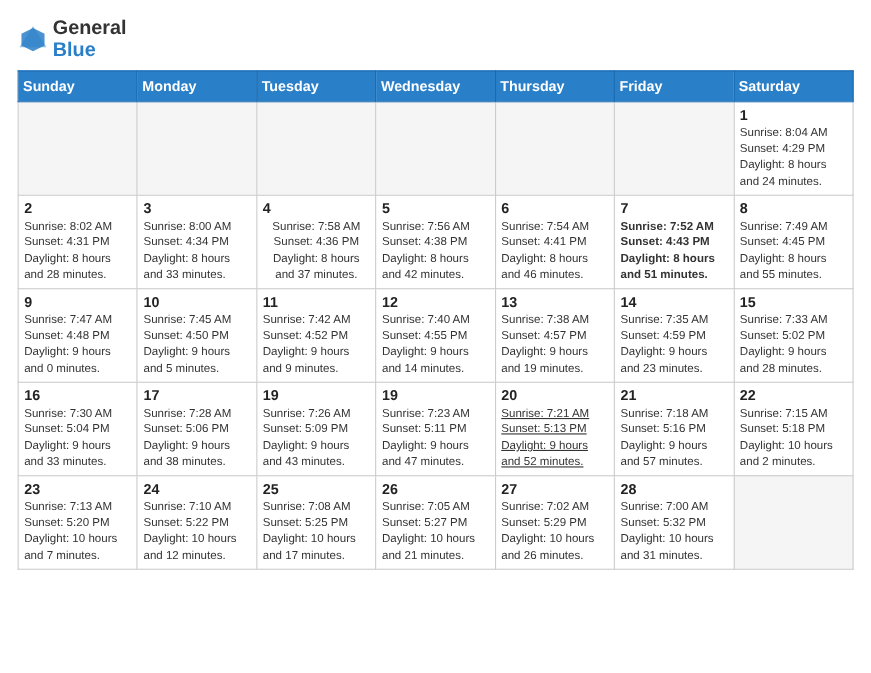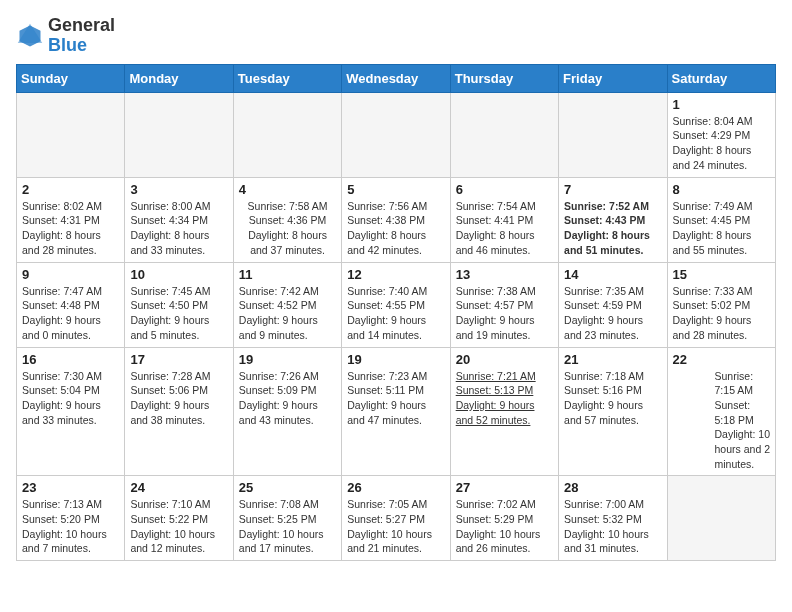--- a/index.html
+++ b/index.html
@@ -249,21 +249,21 @@
 Daylight: 9 hours and 52 minutes.</div>
         </td>
         <td>
           <span class="day-number">21</span>
           <div class="day-info" style="white-space: pre-line;">Sunrise: 7:18 AM
 Sunset: 5:16 PM
 Daylight: 9 hours and 57 minutes.</div>
         </td>
         <td>
           <span class="day-number">22</span>
-          <div class="day-info" style="white-space: pre-line; margin-left: 42px;">Sunrise: 7:15 AM
+          <div class="day-info" style="white-space: pre-line;">Sunrise: 7:15 AM
 Sunset: 5:18 PM
 Daylight: 10 hours and 2 minutes.</div>
         </td>
       </tr>
       <tr>
         <td>
           <span class="day-number">23</span>
           <div class="day-info" style="white-space: pre-line;">Sunrise: 7:13 AM
 Sunset: 5:20 PM
 Daylight: 10 hours and 7 minutes.</div>

